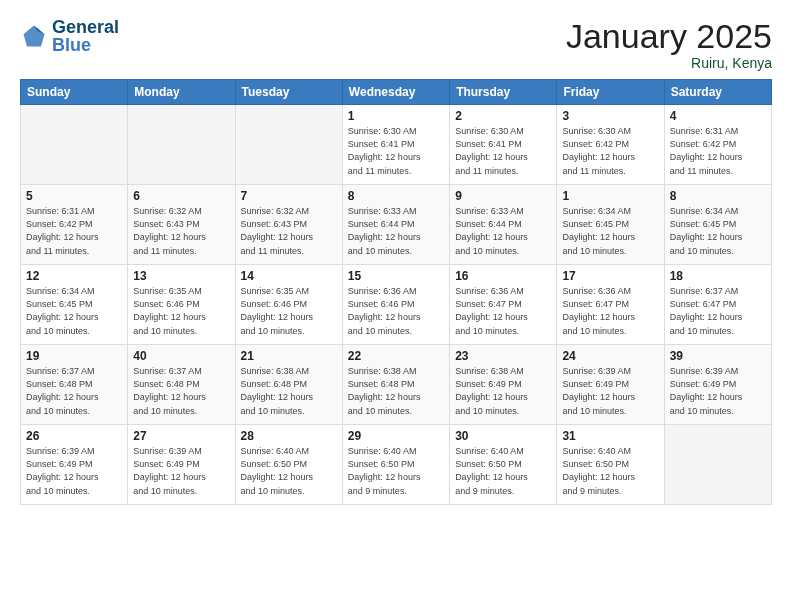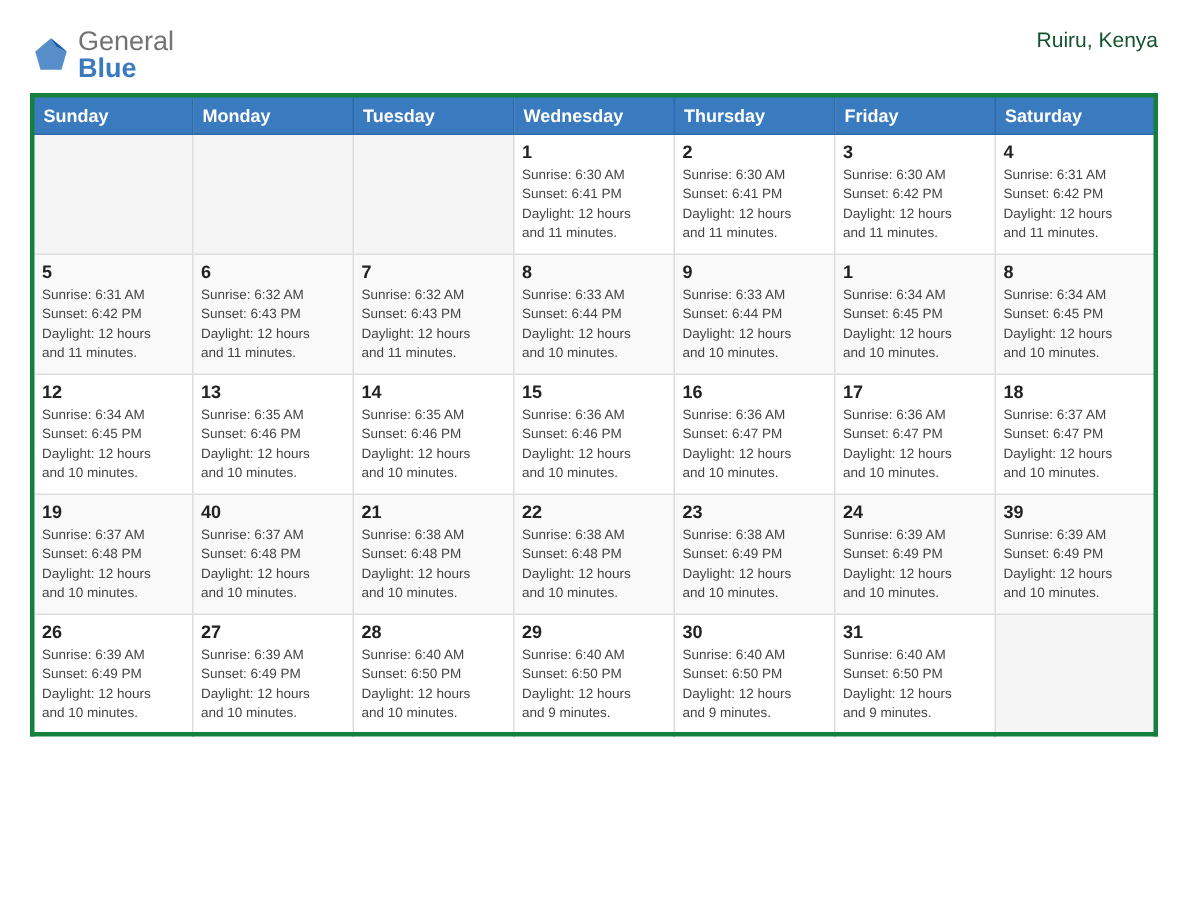--- a/index.html
+++ b/index.html
@@ -27,22 +27,22 @@
       align-items: center;
       gap: 4px;
     }
     .logo-text {
       display: flex;
       flex-direction: column;
       line-height: 1;
     }
     .logo-general {
       font-size: 18px;
-      font-weight: normal;
-      color: #737373;
+      font-weight: bold;
+      color: #0c4a6e;
     }
     .logo-blue {
       font-size: 18px;
       font-weight: bold;
       color: #3a7abf;
     }
     .logo-icon {
       width: 28px;
       height: 28px;
     }
@@ -55,21 +55,21 @@
       color: #222;
       line-height: 1.1;
     }
     .cal-subtitle {
       font-size: 14px;
       color: #14532d;
     }
     .calendar {
       width: 100%;
       border-collapse: collapse;
-      border: 3px solid #15803d;
+      border: 1px solid #15803d;
     }
     .calendar th {
       background: #3a7abf;
       color: #fff;
       font-size: 12px;
       font-weight: bold;
       padding: 5px 6px;
       text-align: left;
       border: 1px solid #2e6aaa;
     }
@@ -111,20 +111,21 @@
       <svg class="logo-icon" viewBox="0 0 32 32" xmlns="http://www.w3.org/2000/svg">
         <polygon points="16,4 28,14 24,28 8,28 4,14" fill="#3a7abf" opacity="0.85"></polygon>
         <polygon points="16,4 28,14 20,10" fill="#1a5a9f"></polygon>
       </svg>
       <div class="logo-text">
         <span class="logo-general">General</span>
         <span class="logo-blue">Blue</span>
       </div>
     </div>
     <div class="title-block">
+      <div class="cal-title">January 2025</div>
       <div class="cal-subtitle">Ruiru, Kenya</div>
     </div>
   </div>
 
   <table class="calendar">
     <thead>
       <tr>
       <th>Sunday</th>
           <th>Monday</th>
           <th>Tuesday</th>

